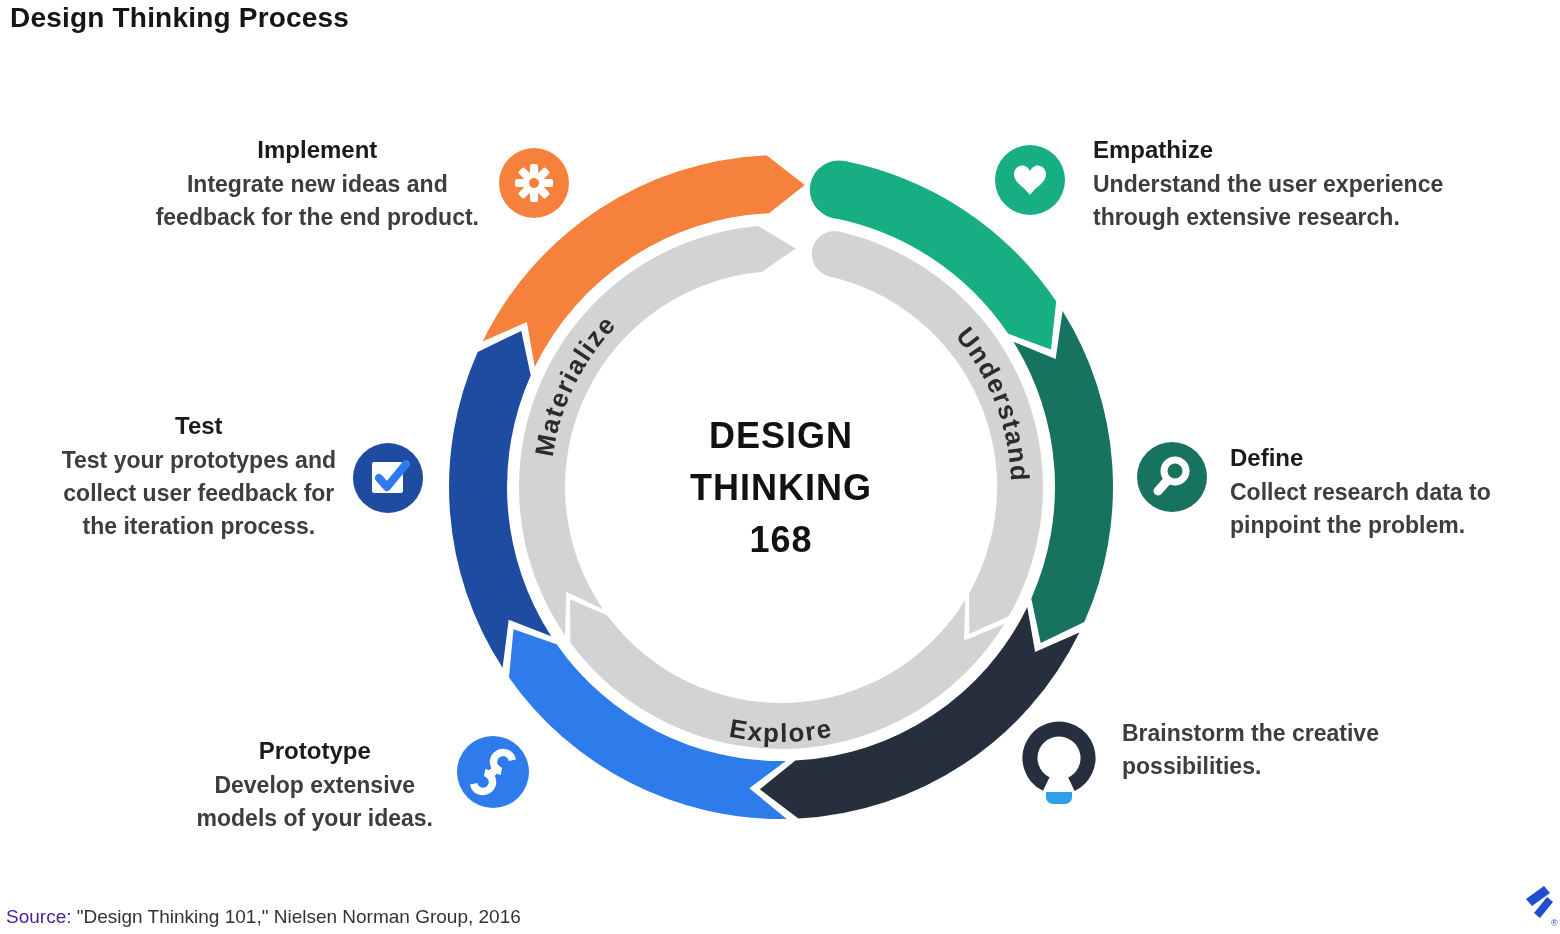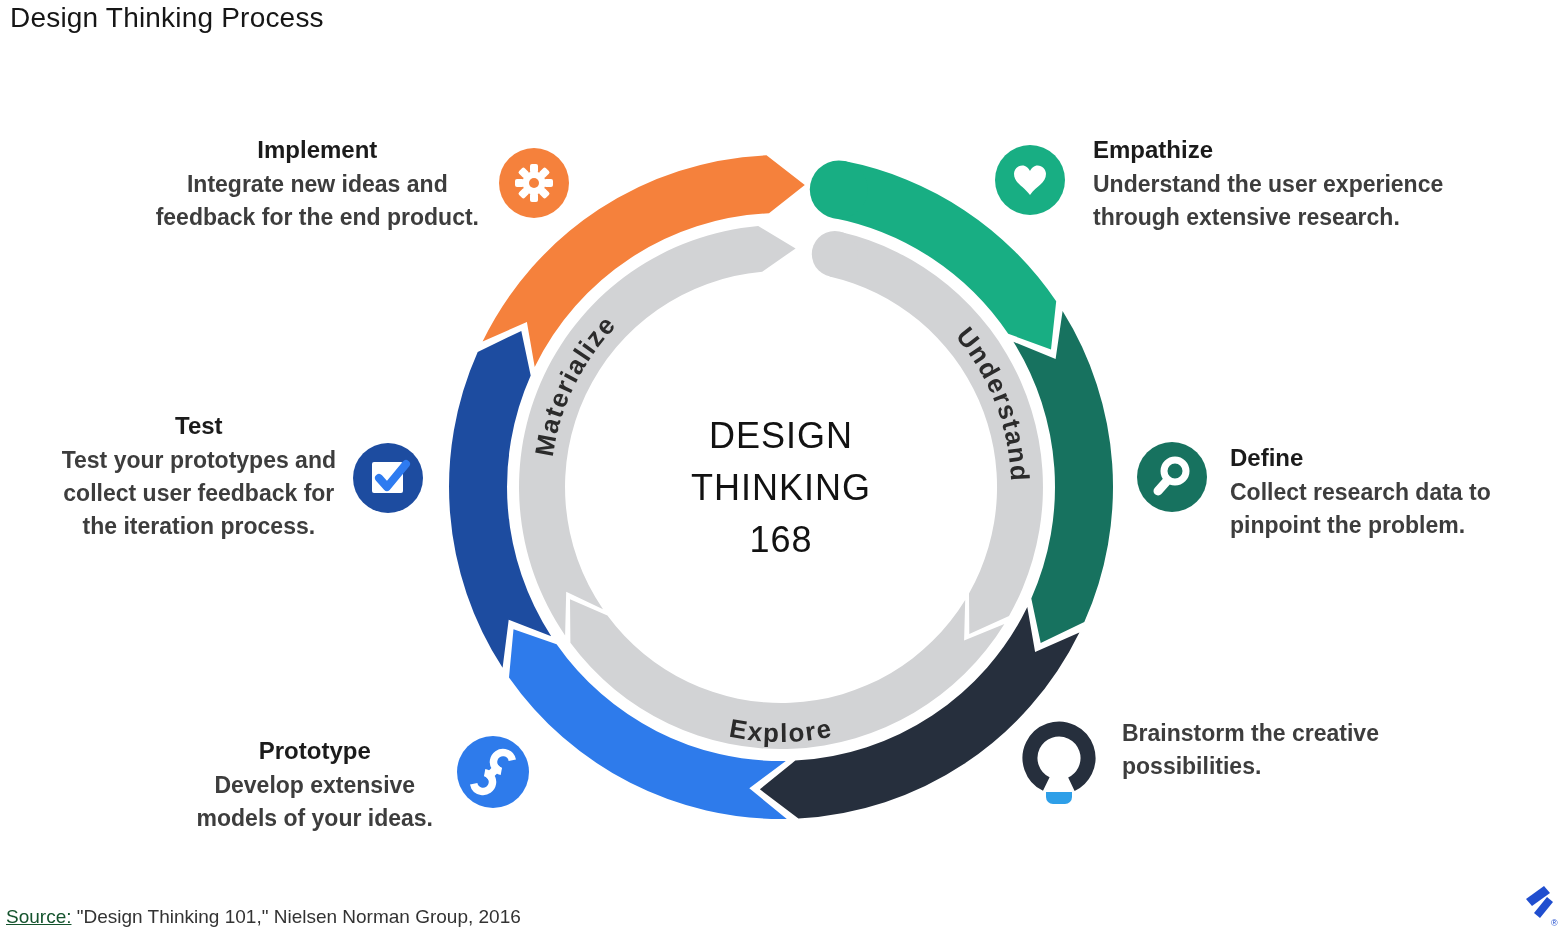--- a/index.html
+++ b/index.html
@@ -2,38 +2,38 @@
 <html><head>
 <meta charset="utf-8">
 <style>
   html,body{margin:0;padding:0;}
   body{
     width:1560px;height:934px;position:relative;background:#ffffff;
     font-family:"Liberation Sans",sans-serif;overflow:hidden;
   }
   #page-title{
     position:absolute;left:10px;top:2px;
-    font-size:28px;font-weight:400;color:#161616;letter-spacing:.2px;
+    font-size:28px;font-weight:700;color:#161616;letter-spacing:.2px;
   }
   #wheel{position:absolute;left:0;top:0;}
   .phase-label{
     font-family:"Liberation Sans",sans-serif;
     font-size:26px;font-weight:600;fill:#2b2b2b;letter-spacing:1.5px;
   }
   .center-label{
     position:absolute;left:581px;top:410px;width:400px;text-align:center;
-    font-size:36px;font-weight:400;color:#121212;line-height:52px;letter-spacing:1px;
+    font-size:36px;font-weight:700;color:#121212;line-height:52px;letter-spacing:1px;
   }
   .stage{position:absolute;}
   .stage .h{font-size:24px;font-weight:700;color:#1b1b1b;line-height:33px;margin-bottom:2px;white-space:nowrap;}
   .stage .d{font-size:23px;color:#3d3d3d;line-height:33px;white-space:nowrap;font-weight:bold;}
   .align-r{text-align:center;}
   .icon{position:absolute;}
   #source-line{position:absolute;left:6px;top:906px;font-size:19px;color:#333;}
-  #source-line .muted{color:#14532d;text-decoration:underline;}
+  #source-line .muted{color:#4c1d95;}
 </style>
 </head>
 <body>
 
 <div id="page-title">Design Thinking Process</div>
 
 <svg id="wheel" width="1560" height="934" viewBox="0 0 1560 934" xmlns="http://www.w3.org/2000/svg" xmlns:xlink="http://www.w3.org/1999/xlink">
     <path d="M844.3,161.1 A332 332 0 0 1 1056.2,301.3 L1051.0,349.4 L1008.2,333.8 A274 274 0 0 0 833.3,218.0 Z" fill="#18AE83"></path>
     <circle cx="838.8" cy="189.6" r="29" fill="#18AE83"></circle>
     <path d="M1062.6,311.1 A332 332 0 0 1 1084.3,622.0 L1040.7,643.1 L1031.3,598.4 A274 274 0 0 0 1013.4,341.8 L1055.6,358.9 Z" fill="#17725F"></path>

